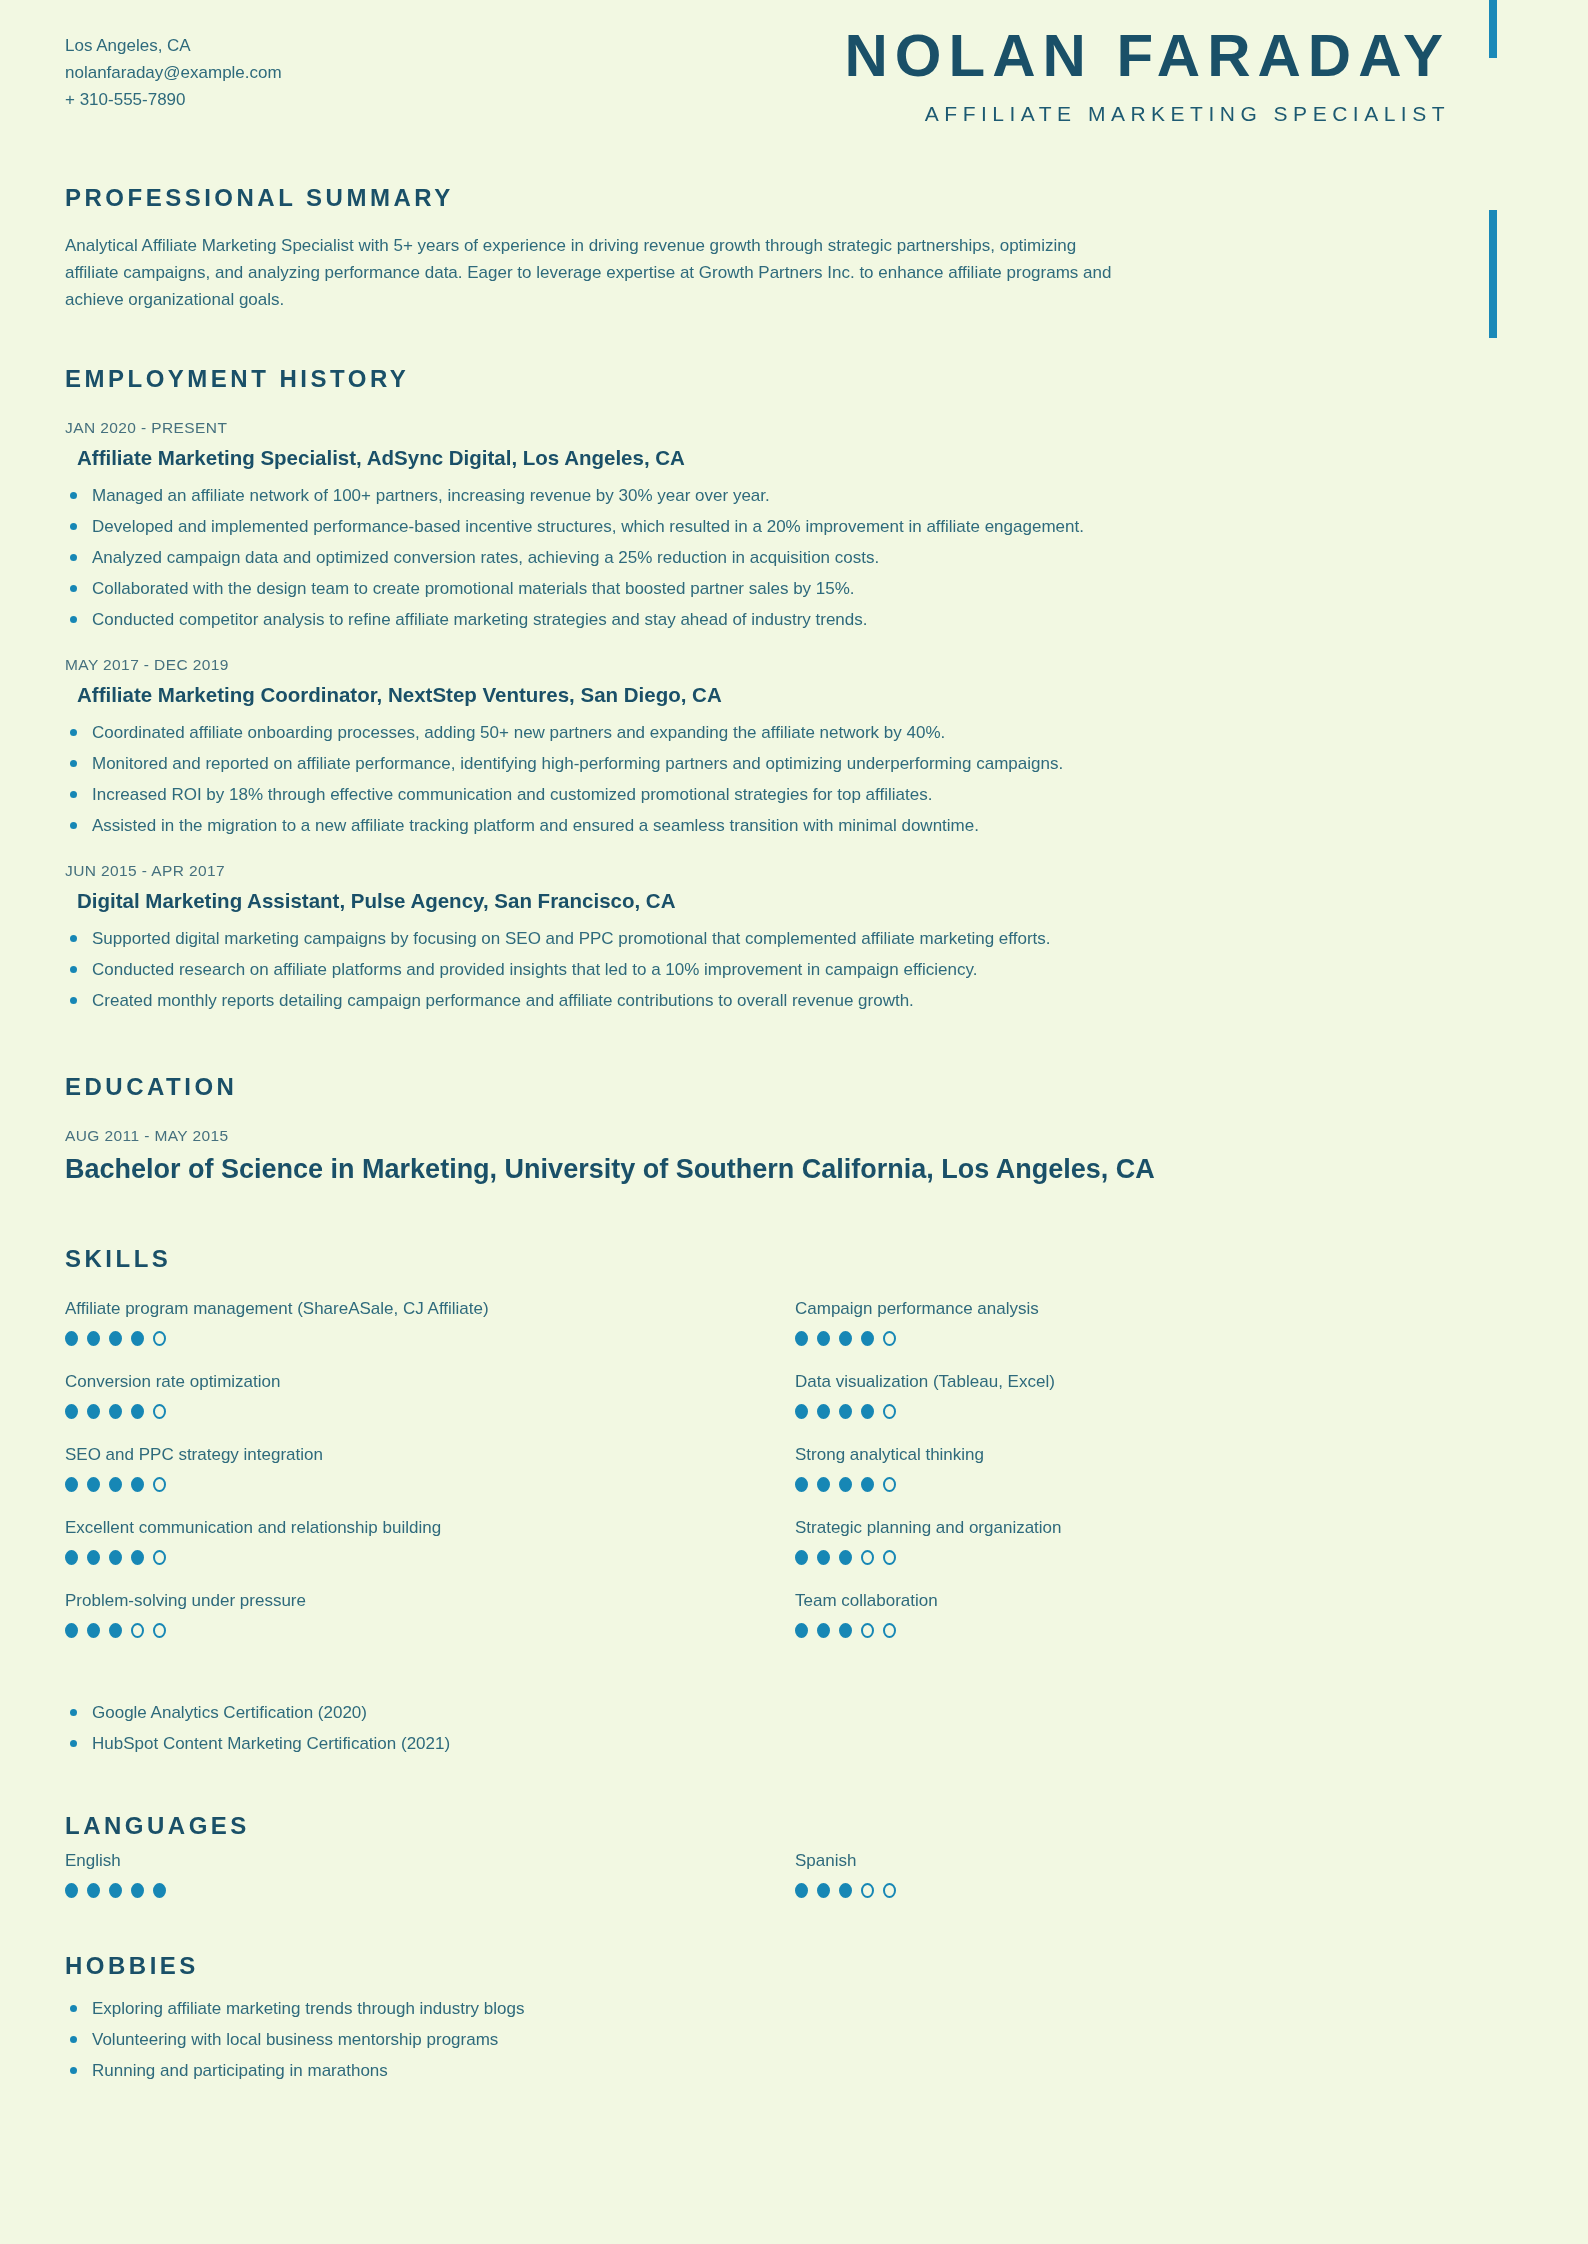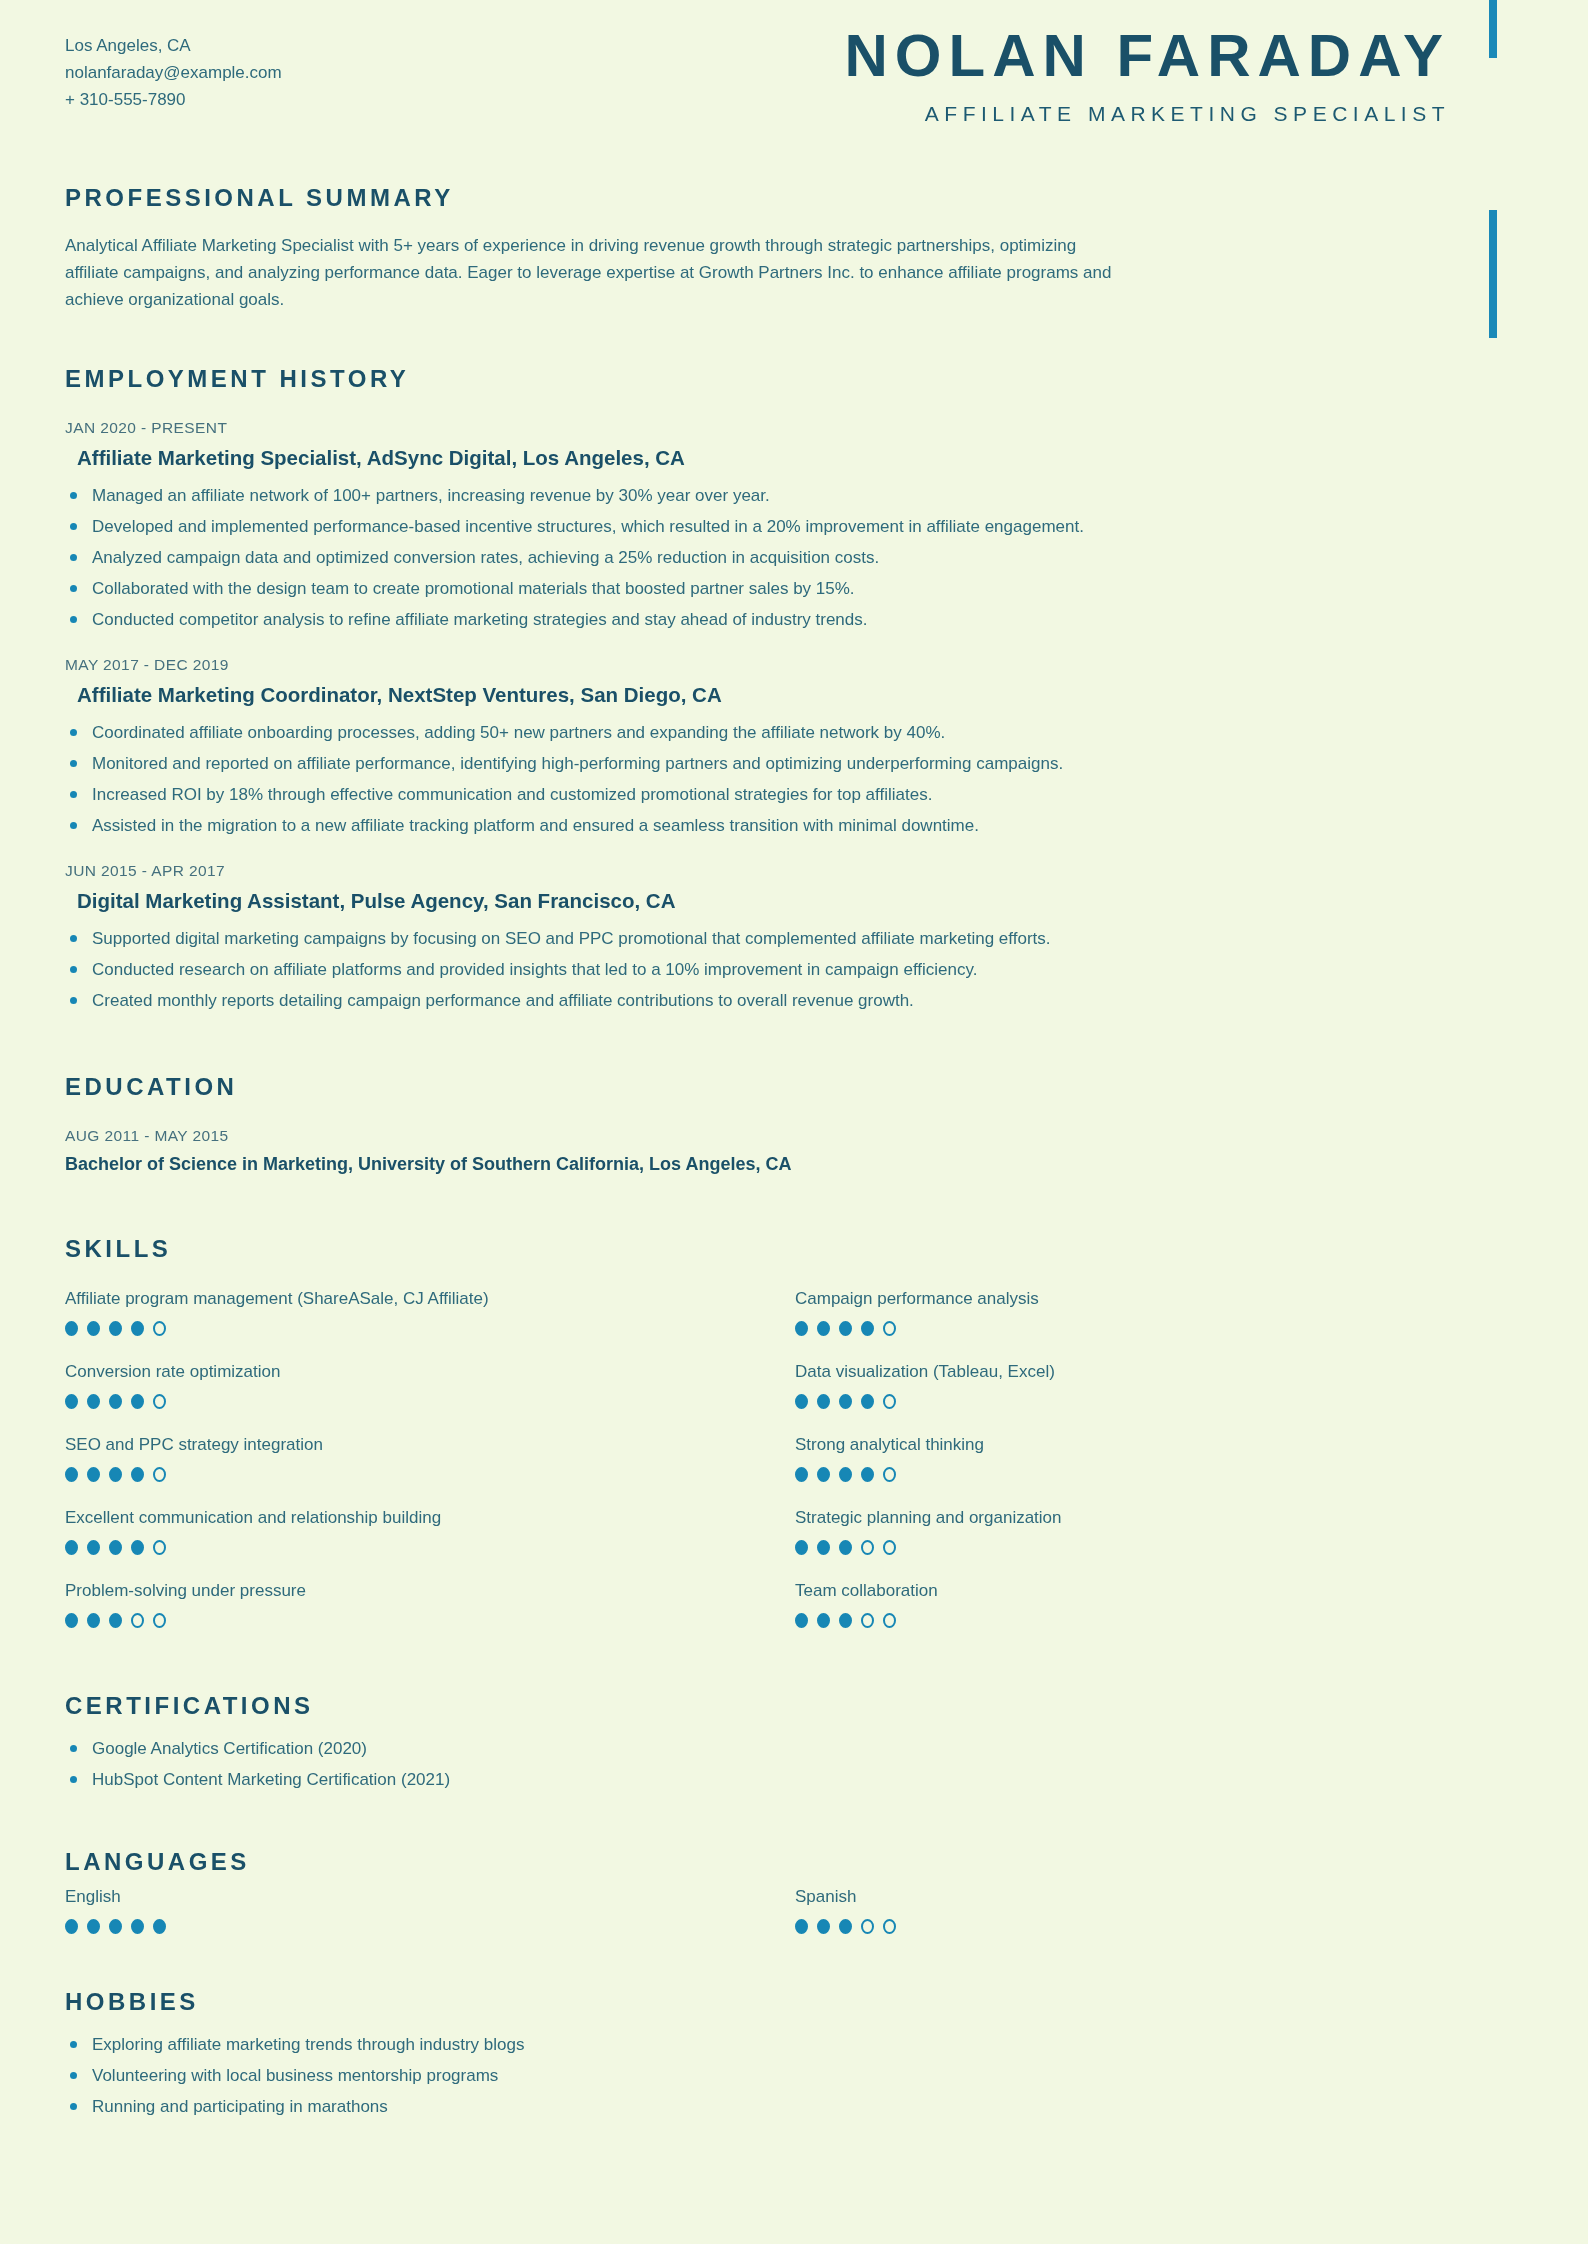--- a/index.html
+++ b/index.html
@@ -31,21 +31,21 @@
   section.block { margin-top:52px; }
   .job { margin-top:26px; }
   .date { font-size:15.5px; letter-spacing:0.4px; color:#45707e; }
   .job-title { margin:9px 12px 0; font-size:20.5px; font-weight:bold; color:#1a5068; }
 
   ul.bullets { margin:15px 0 0; padding:0; list-style:none; }
   ul.bullets li { display:flex; align-items:flex-start; margin-bottom:10px; font-size:17px; line-height:21px; color:#2e6a7c; padding-left:5px; }
   .b-dot { flex:0 0 7px; width:7px; height:7px; border-radius:50%; background:#1787b5; margin:7px 15px 0 0; }
 
   section.edu { margin-top:62px; }
-  .degree { margin:9px 0 0; font-size:18px; font-weight:bold; color:#1a5068; }
+  .degree { margin:9px 0 0; font-size:27px; font-weight:bold; color:#1a5068; }
 
   section.skills { margin-top:60px; }
   .grid-2 { display:grid; grid-template-columns:1fr 1fr; column-gap:75px; }
   .skill { margin-top:26px; }
   .skill-label { font-size:17px; color:#2e6a7c; }
   .dots { margin-top:12px; display:flex; gap:9px; }
   .dot { box-sizing:border-box; width:13px; height:15px; border-radius:50%; border:2.5px solid #1787b5; background:transparent; }
   .dot.filled { background:#1787b5; }
 
   section.certs { margin-top:64px; }
@@ -287,21 +287,20 @@
             <span class="dot filled"></span>
             <span class="dot"></span>
             <span class="dot"></span>
           </div>
         </div>
 
     </div>
   </section>
 
   <section class="certs">
-    <h2>CERTIFICATIONS</h2>
     <ul class="bullets">
 
         <li>
           <span class="b-dot"></span>
           <span class="b-text">Google Analytics Certification (2020)</span>
         </li>
 
         <li>
           <span class="b-dot"></span>
           <span class="b-text">HubSpot Content Marketing Certification (2021)</span>

